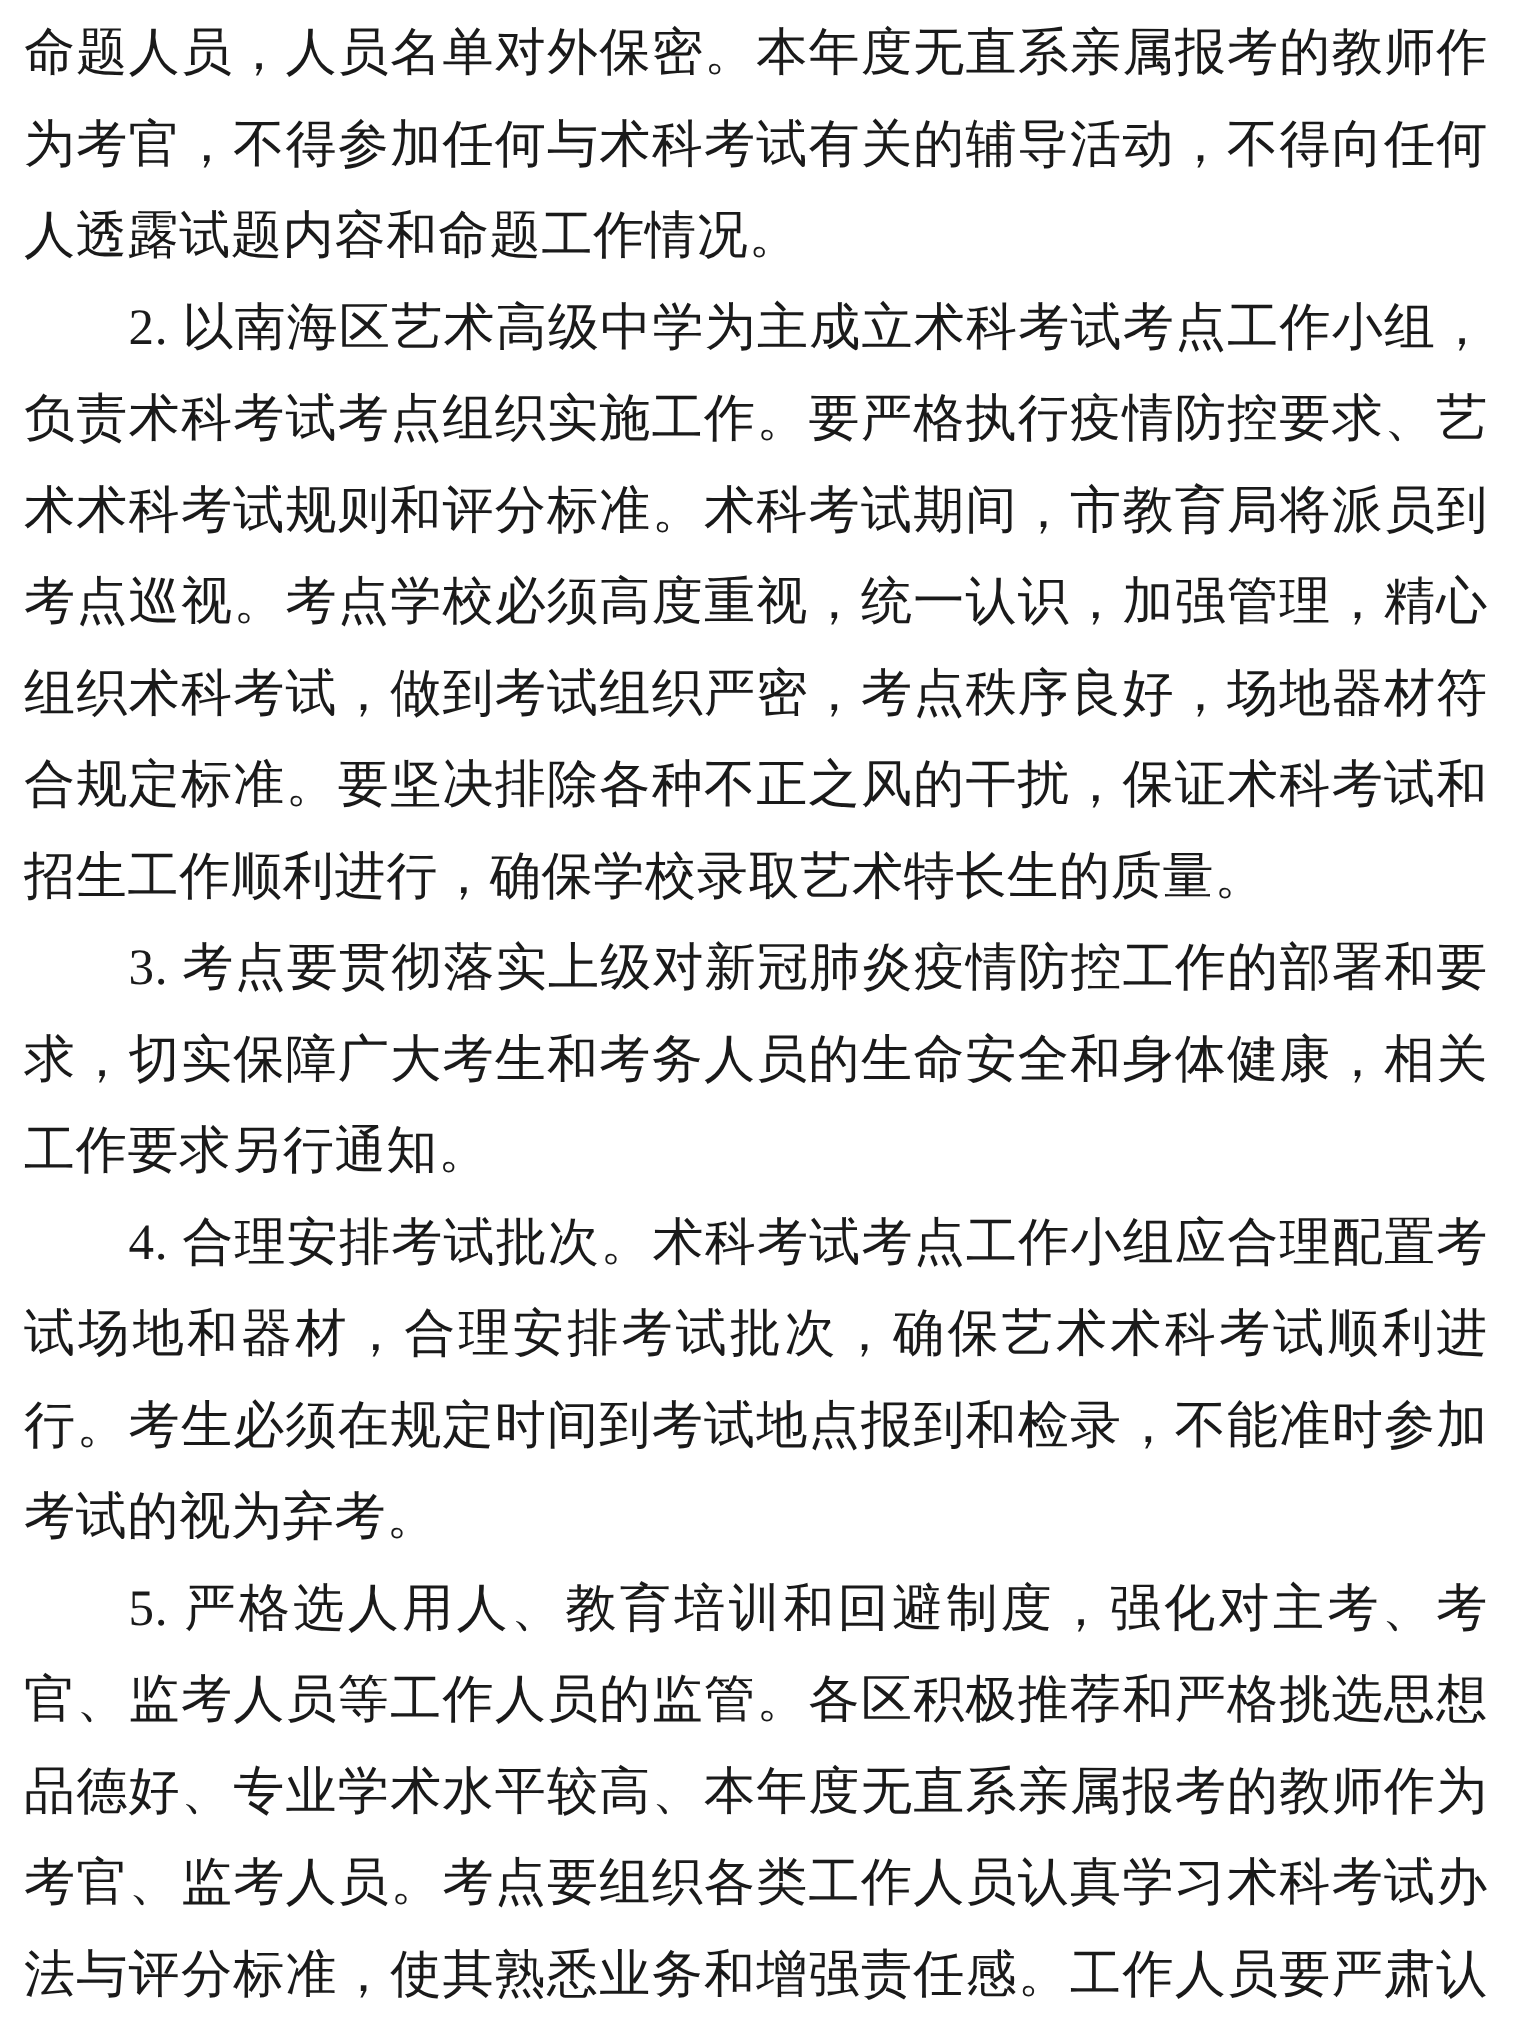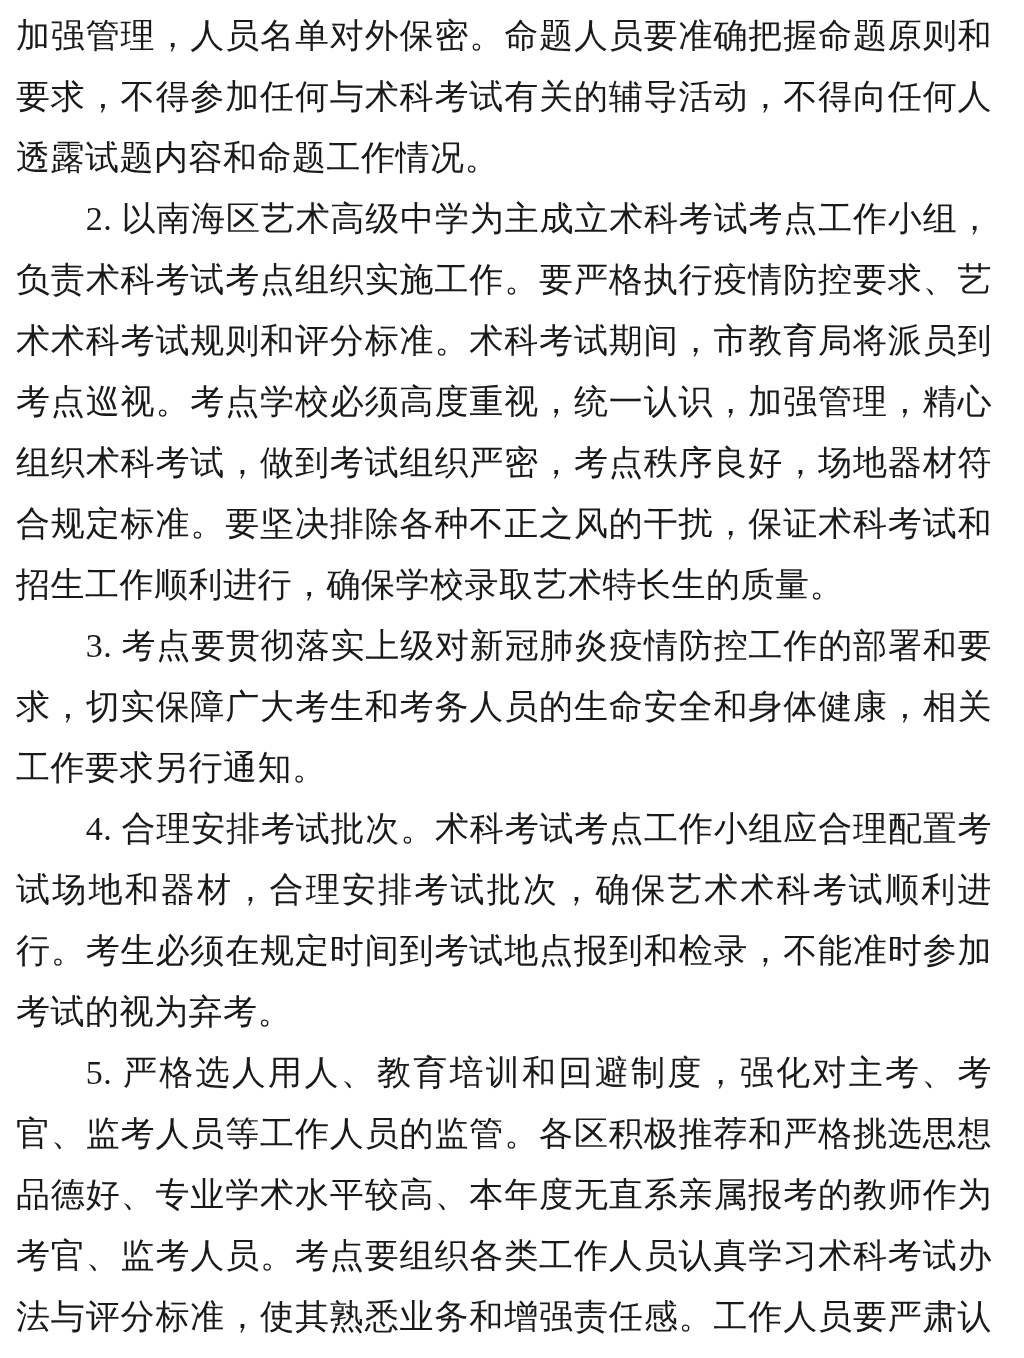--- a/index.html
+++ b/index.html
@@ -32,19 +32,19 @@
   }
   .doc-body p.indent {
     text-indent: 2.05em;
   }
 </style>
 </head>
 <body>
 
 <div class="page">
   <div class="doc-body">
-    <p>加强管理，人员名单对外保密。命题人员要准确把握命题原则和要求，不得参加任何与术科考试有关的辅导活动，不得向任何人透露试题内容和命题工作情况。</p>
+    <p>命题人员，人员名单对外保密。本年度无直系亲属报考的教师作为考官，不得参加任何与术科考试有关的辅导活动，不得向任何人透露试题内容和命题工作情况。</p>
     <p class="indent">2. 以南海区艺术高级中学为主成立术科考试考点工作小组，负责术科考试考点组织实施工作。要严格执行疫情防控要求、艺术术科考试规则和评分标准。术科考试期间，市教育局将派员到考点巡视。考点学校必须高度重视，统一认识，加强管理，精心组织术科考试，做到考试组织严密，考点秩序良好，场地器材符合规定标准。要坚决排除各种不正之风的干扰，保证术科考试和招生工作顺利进行，确保学校录取艺术特长生的质量。</p>
     <p class="indent">3. 考点要贯彻落实上级对新冠肺炎疫情防控工作的部署和要求，切实保障广大考生和考务人员的生命安全和身体健康，相关工作要求另行通知。</p>
     <p class="indent">4. 合理安排考试批次。术科考试考点工作小组应合理配置考试场地和器材，合理安排考试批次，确保艺术术科考试顺利进行。考生必须在规定时间到考试地点报到和检录，不能准时参加考试的视为弃考。</p>
     <p class="indent">5. 严格选人用人、教育培训和回避制度，强化对主考、考官、监考人员等工作人员的监管。各区积极推荐和严格挑选思想品德好、专业学术水平较高、本年度无直系亲属报考的教师作为考官、监考人员。考点要组织各类工作人员认真学习术科考试办法与评分标准，使其熟悉业务和增强责任感。工作人员要严肃认真、秉</p>
   </div>
 </div>
 
 </body></html>

